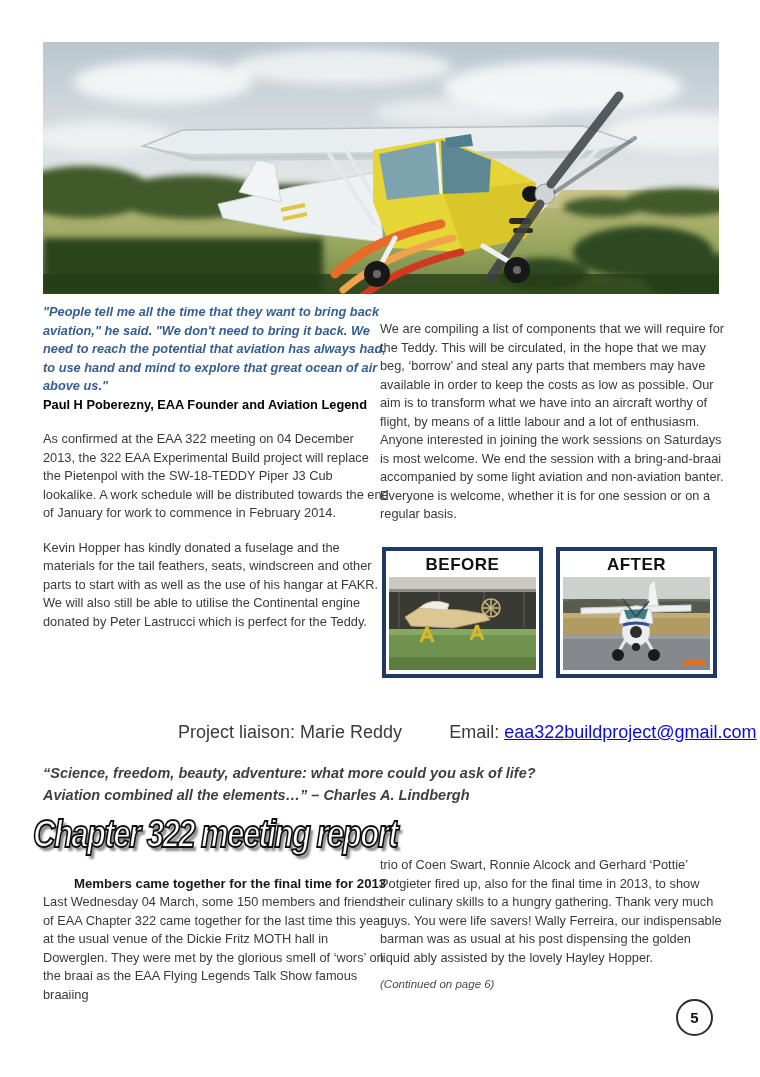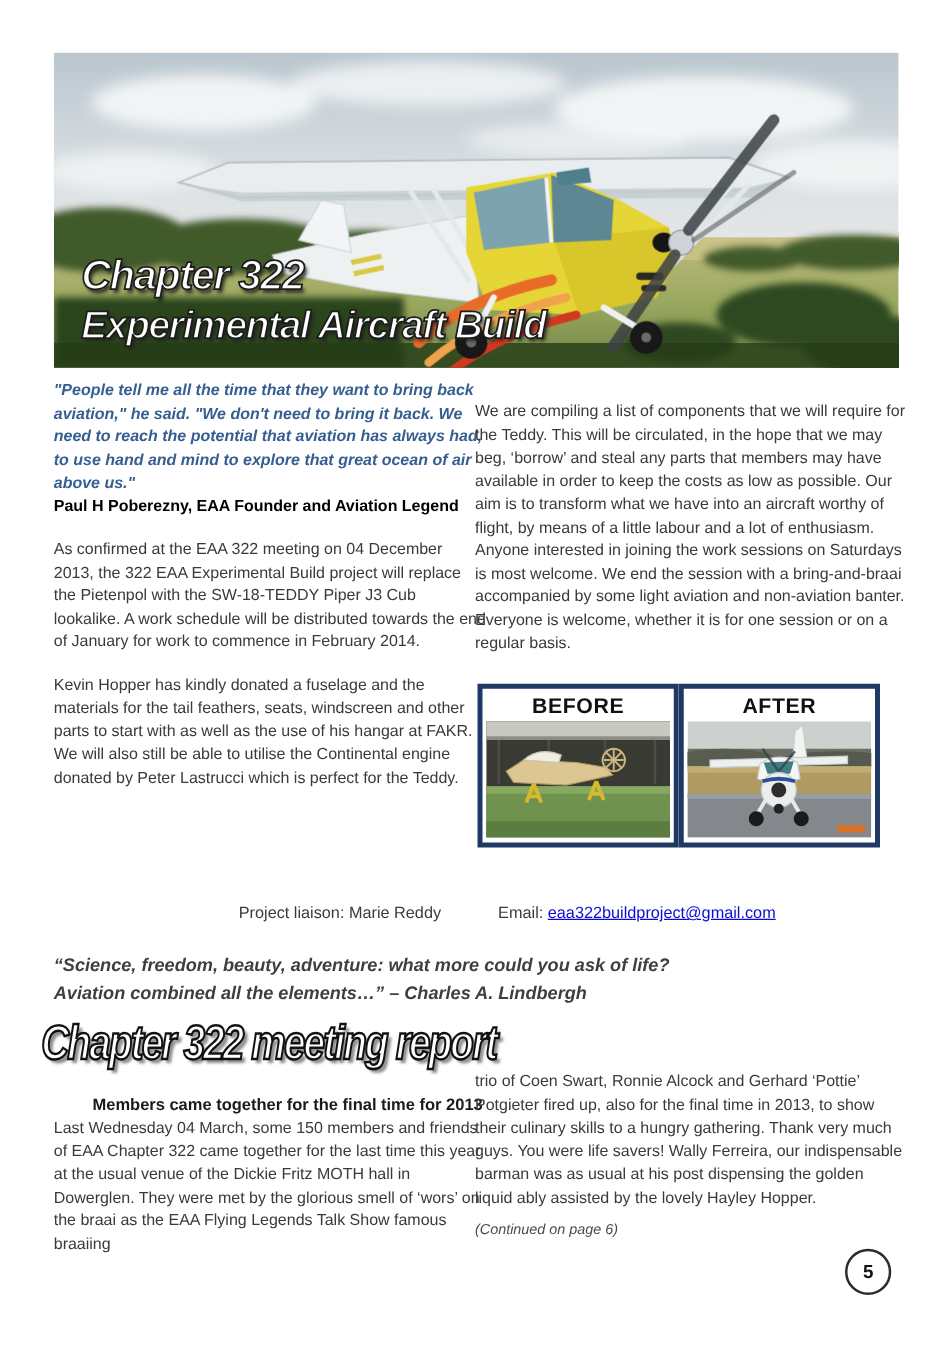--- a/index.html
+++ b/index.html
@@ -17,27 +17,27 @@
     text-shadow:2px 3px 3px rgba(30,30,30,.85); letter-spacing:-1px; white-space:nowrap; }
   .hero-title .l2 { font-size:31px; }
   
   .col { position:absolute; font-size:12.8px; line-height:18.5px; }
   .col p { margin-bottom:16px; }
   .left-col  { left:43px;  top:303px; width:346px; }
   .right-col { left:380px; top:320px; width:344px; }
   .quote-blue { color:#355e91; font-weight:bold; font-style:italic; }
   .quote-attr { color:#000000; font-weight:bold; font-style:normal; }
   
-  .ba-wrap { position:absolute; left:382px; top:547px; width:340px; display:flex; }
+  .ba-wrap { position:absolute; left:382px; top:547px; width:340px; display:flex; gap:13px; }
   .ba-frame { width:161px; height:131px; border:4px solid #1f3864; background:#ffffff; padding:2px 3px; }
   .ba-label { text-align:center; font-weight:bold; font-size:17px; color:#111111; line-height:24px;
     font-family:"Liberation Sans", sans-serif; letter-spacing:.5px; }
   .ba-photo { width:147px; height:93px; }
   
-  .liaison { position:absolute; left:191px; top:722px; font-size:13px; color:#3a3a3a; }
+  .liaison { position:absolute; left:178px; top:722px; font-size:18px; color:#3a3a3a; }
   .liaison .gap { display:inline-block; width:42px; }
   .liaison a { color:#0b0bd6; text-decoration:underline; }
   
   .lindbergh { position:absolute; left:43px; top:762px; width:676px; text-align:left;
     font-weight:bold; font-style:italic; font-size:14.5px; line-height:22px; color:#3f3f3f; }
   
   .meet-title { position:absolute; left:33px; top:812px;
     font-weight:800; font-style:italic; font-size:31px; color:#ffffff; white-space:nowrap;
     -webkit-text-stroke:1.6px #111111; letter-spacing:-1.5px;
     transform:scaleY(1.25); transform-origin:left top;
@@ -154,24 +154,20 @@
 
       <g stroke="#eef1f2" stroke-width="5" stroke-linecap="round">
         <line x1="352" y1="196" x2="336" y2="226"></line>
         <line x1="440" y1="204" x2="470" y2="222"></line>
       </g>
       <circle cx="334" cy="232" r="13" fill="#181818"></circle>
         <circle cx="334" cy="232" r="4" fill="#6a6a6a"></circle>
       <circle cx="474" cy="228" r="13" fill="#181818"></circle>
         <circle cx="474" cy="228" r="4" fill="#6a6a6a"></circle>
     </svg>
-    <div class="hero-title">
-      <div>Chapter 322</div>
-      <div class="l2">Experimental Aircraft Build</div>
-    </div>
   </div>
 
   <div class="col left-col">
     <p>
       <span class="quote-blue">"People tell me all the time that they want to bring back aviation,"  he said. "We don't need to bring it back. We need to reach the potential that aviation has always had, to use hand and mind to explore that great ocean of air above us."</span><br>
       <span class="quote-attr">Paul H Poberezny, EAA Founder and Aviation Legend</span>
     </p>
     <p>As confirmed at the EAA 322 meeting on 04 December 2013, the 322 EAA Experimental Build project will replace the Pietenpol with the SW-18-TEDDY Piper J3 Cub lookalike. A work schedule will be distributed towards the end of January for work to commence in February 2014.</p>
     <p>Kevin Hopper has kindly donated a fuselage and the materials for the tail feathers, seats, windscreen and other parts to start with as well as the use of his hangar at FAKR. We will also still be able to utilise the Continental engine donated by Peter Lastrucci which is perfect for the Teddy.</p>
   </div>

